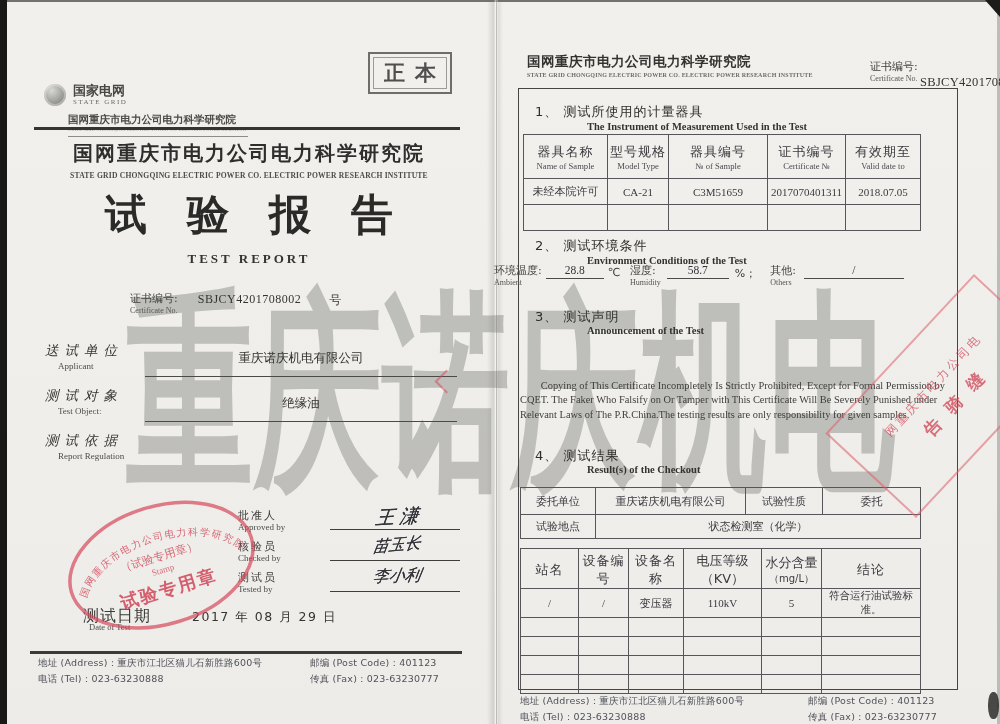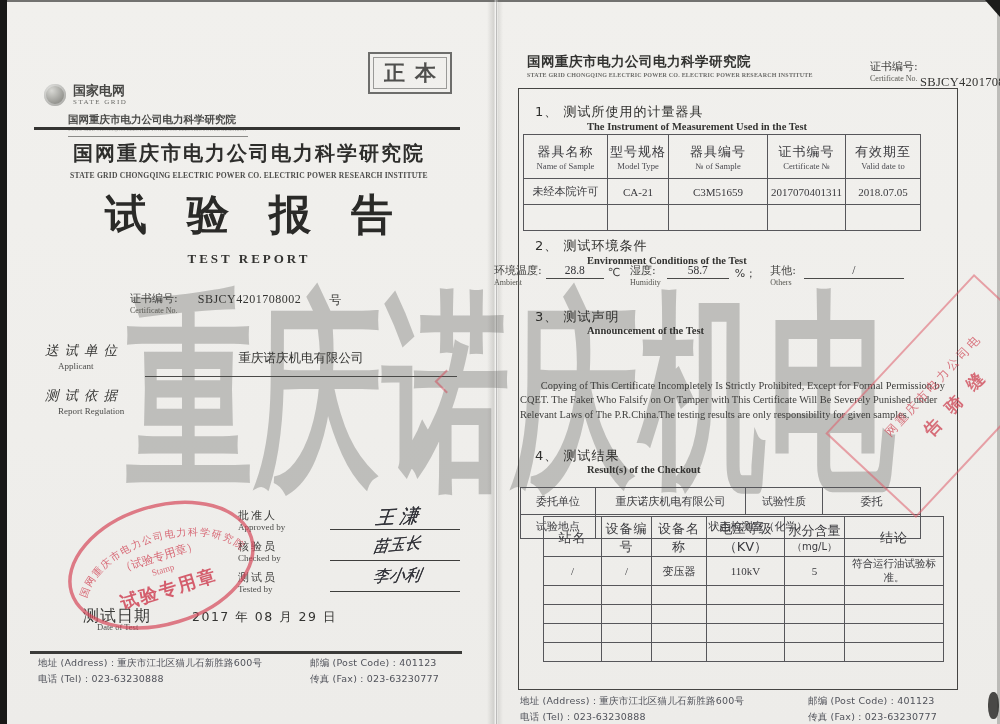--- a/index.html
+++ b/index.html
@@ -64,21 +64,21 @@
   
   .signers{left:238px;top:508px;width:222px;}
   .srow{position:relative;height:31px;}
   .sl-cn{position:absolute;left:0;top:0;font-size:11px;letter-spacing:2px;color:#3a3a38;}
   .sl-en{position:absolute;left:0;top:14px;font-size:9px;color:#4c4c4a;}
   .sline{position:absolute;left:92px;right:0;top:21px;border-bottom:1.4px solid #3e3e3c;}
   .sig{position:absolute;left:96px;top:-4px;width:126px;text-align:center;
        font-style:italic;font-size:17px;color:#33343a;transform:rotate(-3deg) skewX(-9deg);
        text-shadow:0 0 .4px #33343a;}
   .date-cn{left:83px;top:606px;font-size:16px;letter-spacing:1px;color:#3a3a38;}
-  .date-en{left:97px;top:622px;font-size:8.5px;color:#4c4c4a;}
+  .date-en{left:89px;top:622px;font-size:8.5px;color:#4c4c4a;}
   .date-val{left:192px;top:609px;font-size:12.5px;letter-spacing:1.5px;color:#343432;}
   
   .stamp-wrap{left:60px;top:498px;transform:rotate(-17deg);opacity:.92;}
   
   .lf-rule{left:30px;top:651px;width:432px;height:2.5px;background:#3b3b39;}
   .foot{font-size:9.5px;color:#50525a;letter-spacing:.2px;}
   
   .rp-org{left:527px;top:53px;font-size:13.5px;font-weight:bold;letter-spacing:.5px;color:#333331;}
   .rp-org-en{left:527px;top:72px;font-size:6px;font-weight:bold;letter-spacing:.2px;color:#6b6b68;}
   .rp-cert-lbl{left:870px;top:56px;}
@@ -152,20 +152,25 @@
     <span class="cert-suffix cn">号</span>
   </div>
 
   <div class="abs fields">
     <div class="frow">
       <span class="fl-cn cn">送试单位</span>
       <span class="fl-en en">Applicant</span>
       <span class="fv cn">重庆诺庆机电有限公司</span>
     </div>
     <div class="frow">
+      <span class="fl-cn cn">测试对象</span>
+      <span class="fl-en en">Test Object:</span>
+      <span class="fv cn">绝缘油</span>
+    </div>
+    <div class="frow">
       <span class="fl-cn cn">测试依据</span>
       <span class="fl-en en">Report Regulation</span>
     </div>
   </div>
 
   <div class="abs signers">
     <div class="srow">
       <span class="sl-cn cn">批准人</span>
       <span class="sl-en en">Approved by</span>
       <span class="sline"></span>
@@ -312,21 +317,21 @@
       <td class="cell cn">试验性质</td>
       <td class="cell cn">委托</td>
     </tr>
     <tr style="height:24px;">
       <td class="cell cn">试验地点</td>
       <td class="cell cn" colspan="3">状态检测室（化学）</td>
     </tr>
   </tbody>
     </table>
 
-  <table class="doc abs" style="left:520px;top:516px;width:400px;margin-left:23px;">
+  <table class="doc abs" style="left:520px;top:548px;width:400px;">
     <colgroup>
         <col style="width:58px">
         <col style="width:50px">
         <col style="width:55px">
         <col style="width:78px">
         <col style="width:60px">
         <col style="width:99px">
       </colgroup>
     <tbody>
         <tr style="height:40px;">

